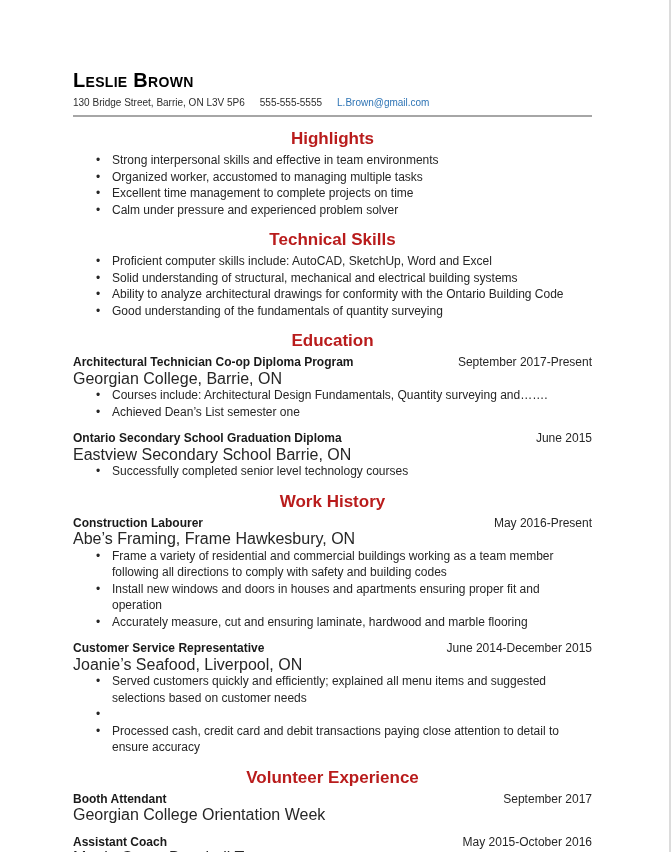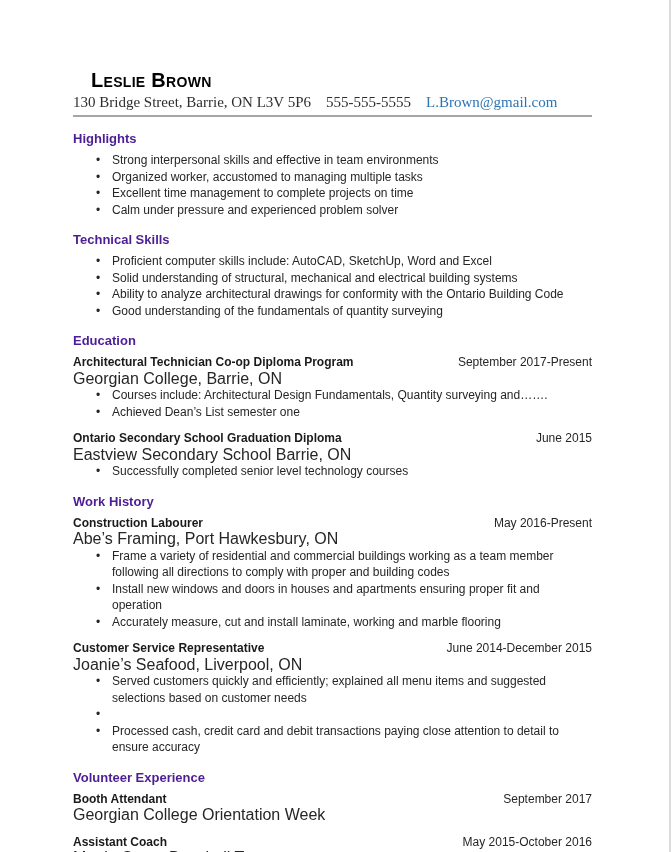--- a/index.html
+++ b/index.html
@@ -13,31 +13,31 @@
   }
   .page-edge-right {
     position: absolute; top: 0; right: 1px; width: 2px; height: 852px;
     background: #dcdcdc;
   }
   .page {
     padding: 69px 80px 0 73px; 
   }
   .person-name {
     font-size: 20px; font-weight: bold; font-variant: small-caps;
-    color: #000000; line-height: 23px; letter-spacing: 0.3px; margin-left: 18px;
-  }
-  .contact-line { font-size: 15px; line-height: 15px; margin-top: 3px; color: #2e2e2e; font-family: Liberation Serif, serif; }
+    color: #000000; line-height: 23px; letter-spacing: 0.3px;
+  }
+  .contact-line { font-size: 10px; line-height: 15px; margin-top: 3px; color: #2e2e2e; }
   .contact-line .sep { display: inline-block; width: 15px; }
   a.email-link { color: #2E74B5; text-decoration: none; cursor: pointer; }
   .header-rule {
     border: none; border-top: 2px solid #a6a6a6; margin: 5px 0 0 0;
   }
   .sec-title {
-    text-align: left; font-weight: bold; font-size: 13px;
-    color: #4c1d95; margin-top: 13px; margin-bottom: 5px; line-height: 17px;
+    text-align: center; font-weight: bold; font-size: 17px;
+    color: #b91c1c; margin-top: 13px; margin-bottom: 5px; line-height: 17px;
   }
   .bullet-item {
     display: flex; margin-left: 23px; font-size: 12px; line-height: 16.5px;
   }
   .bullet-item .b { width: 16px; flex: none; }
   .bullet-item .b::before { content: "\2022"; }
   .entry { margin-bottom: 10px; }
   .entry:last-child { margin-bottom: 0; }
   .entry-head {
     display: flex; justify-content: space-between; align-items: flex-start;
@@ -134,32 +134,32 @@
   </div>
 
   <div class="section">
     <div class="sec-title">Work History</div>
 
     <div class="entry">
       <div class="entry-head">
         <span class="t">Construction Labourer</span>
         <span class="d">May 2016-Present</span>
       </div>
-      <div class="entry-sub">Abe’s Framing, Port Hawkesbury, ON</div>
-      <div class="bullet-item">
-          <span class="b"></span>
-          <span>Frame a variety of residential and commercial buildings working as a team member following all directions to comply with proper and building codes</span>
+      <div class="entry-sub">Abe’s Framing, Frame Hawkesbury, ON</div>
+      <div class="bullet-item">
+          <span class="b"></span>
+          <span>Frame a variety of residential and commercial buildings working as a team member following all directions to comply with safety and building codes</span>
         </div>
       <div class="bullet-item">
           <span class="b"></span>
           <span>Install new windows and doors in houses and apartments ensuring proper fit and operation</span>
         </div>
       <div class="bullet-item">
           <span class="b"></span>
-          <span>Accurately measure, cut and install laminate, working and marble flooring</span>
+          <span>Accurately measure, cut and ensuring laminate, hardwood and marble flooring</span>
         </div>
     </div>
 
     <div class="entry">
       <div class="entry-head">
         <span class="t">Customer Service Representative</span>
         <span class="d">June 2014-December 2015</span>
       </div>
       <div class="entry-sub">Joanie’s Seafood, Liverpool, ON</div>
       <div class="bullet-item">

